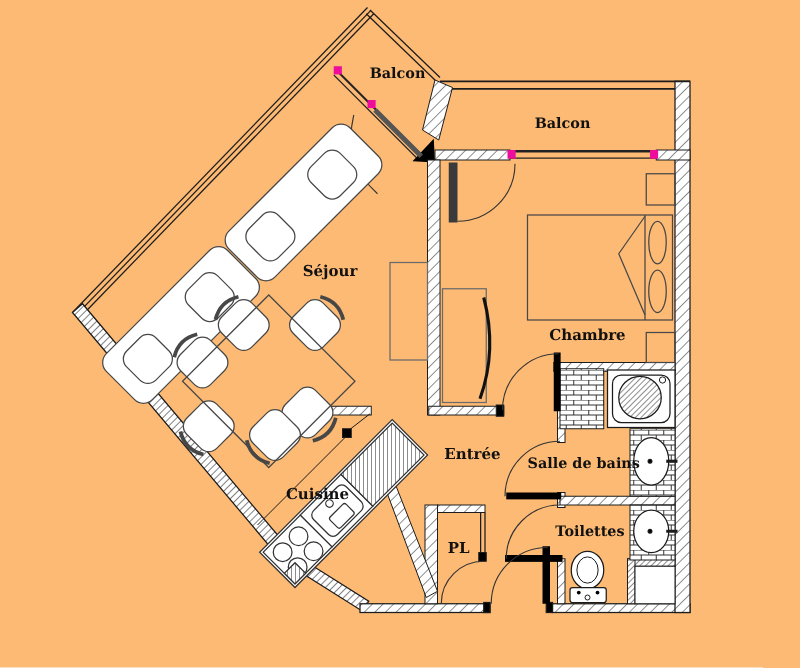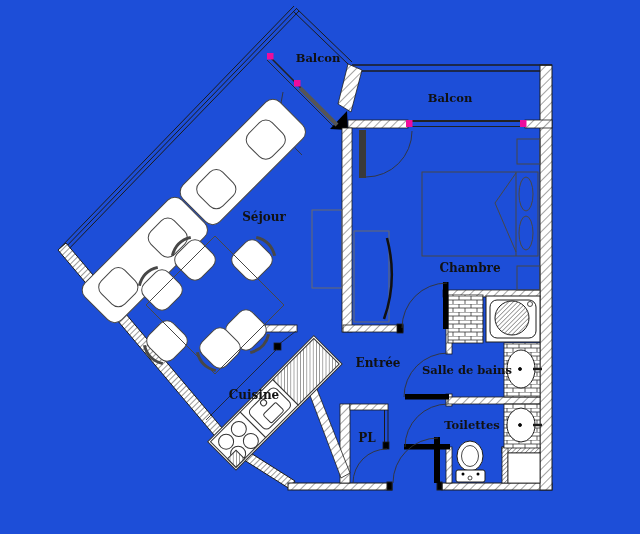--- a/index.html
+++ b/index.html
@@ -1,16 +1,16 @@
 <!DOCTYPE html>
 <html><head>
 <meta charset="utf-8">
 <style>
   html,body{margin:0;padding:0;background:#fff;}
-  .plan-wrap{position:relative;width:640px;height:534px;background:#1d4ed8;overflow:hidden;
+  .plan-wrap{position:relative;width:640px;height:534px;background:#fdba74;overflow:hidden;
              font-family:"Liberation Serif", serif;}
   svg text{font-family:"DejaVu Serif","Liberation Serif",serif;font-weight:bold;
            font-size:12px;fill:#111;}
   svg text.small{font-size:11.5px;}
 </style>
 </head>
 <body>
 
 <div class="plan-wrap">
 <svg width="640" height="534" viewBox="0 0 640 534" xmlns="http://www.w3.org/2000/svg">

